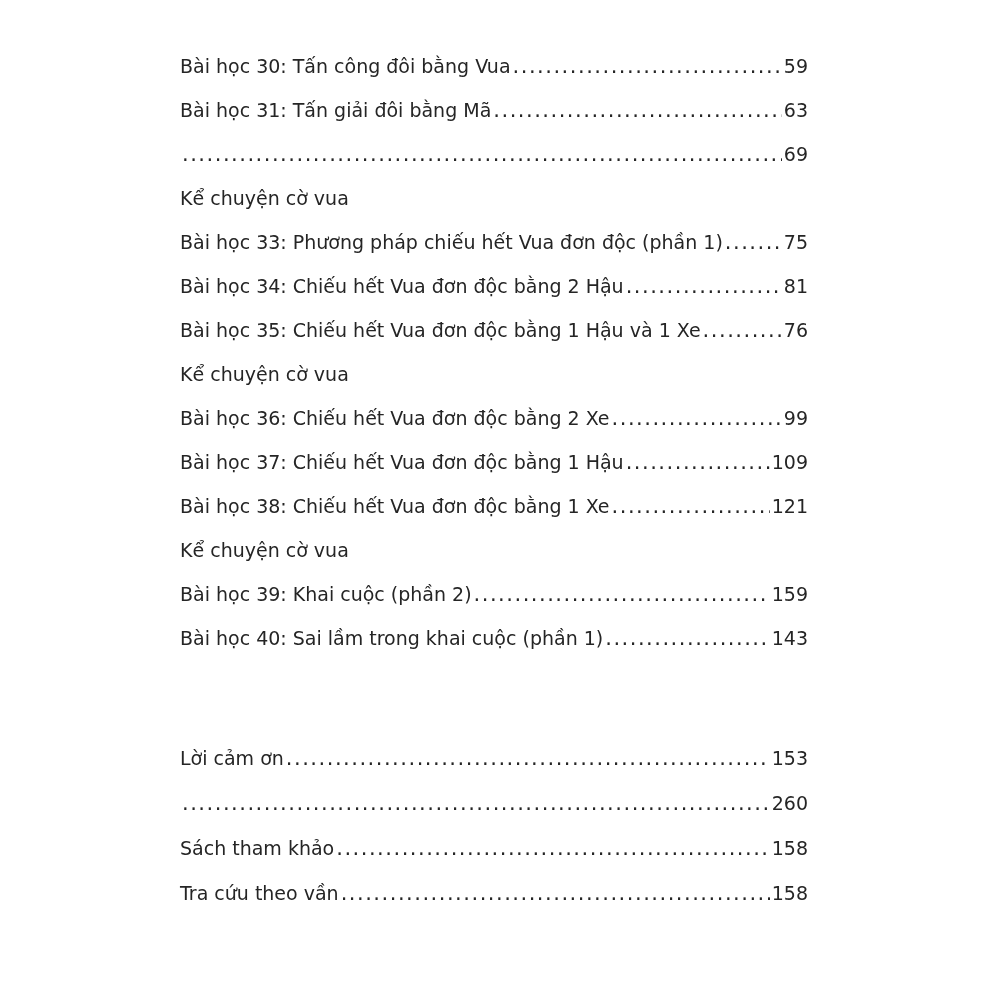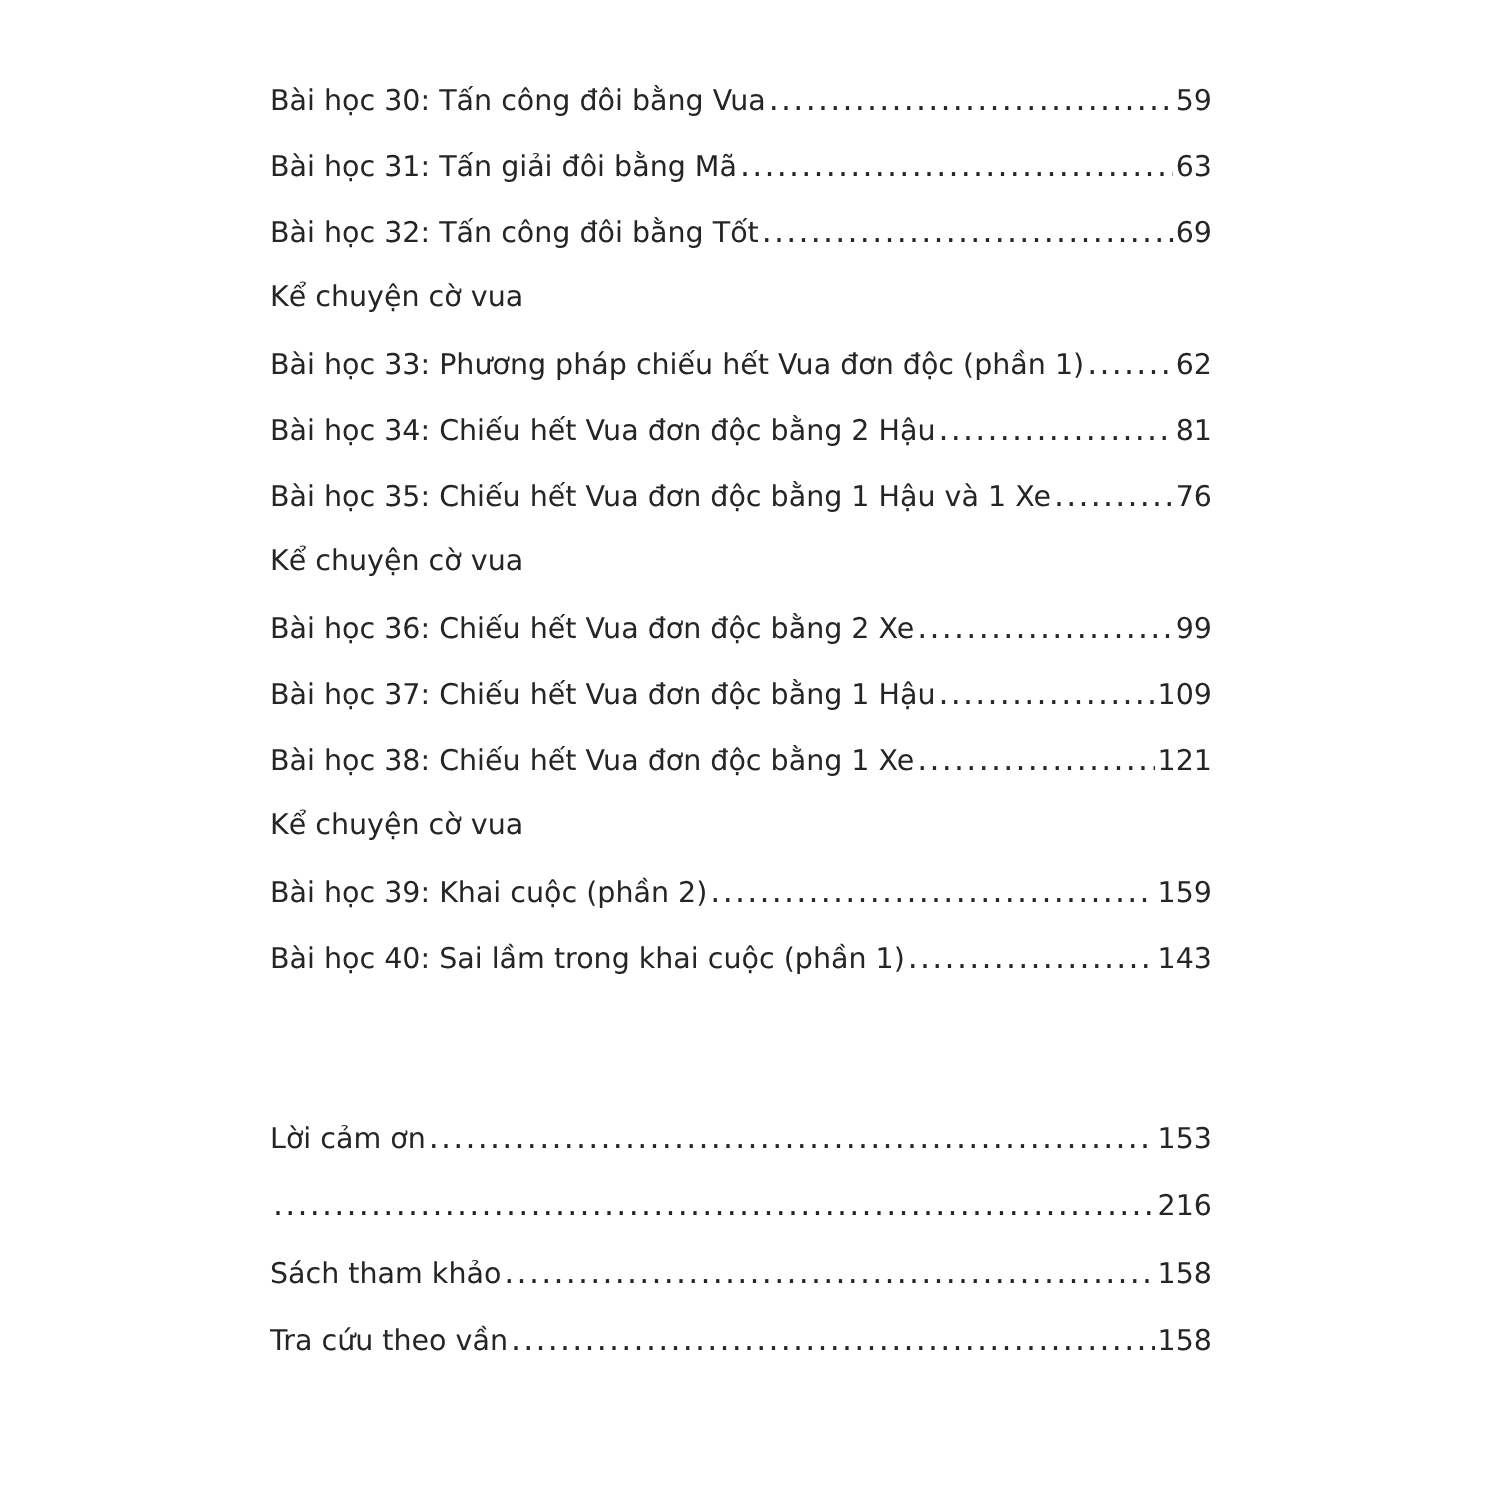--- a/index.html
+++ b/index.html
@@ -66,34 +66,33 @@
         <span class="page-num">59</span>
       </div>
 
       <div class="toc-row">
         <span class="label">Bài học 31: Tấn giải đôi bằng Mã</span>
         <span class="dots"></span>
         <span class="page-num">63</span>
       </div>
 
       <div class="toc-row">
-        <span class="label">Bài học 32: Tấn công đôi bằng Tốt</span>
         <span class="dots"></span>
         <span class="page-num">69</span>
       </div>
 
       <div class="toc-row no-page">
         <span class="label">Kể chuyện cờ vua</span>
 
       </div>
 
       <div class="toc-row">
         <span class="label">Bài học 33: Phương pháp chiếu hết Vua đơn độc (phần 1)</span>
         <span class="dots"></span>
-        <span class="page-num">62</span>
+        <span class="page-num">75</span>
       </div>
 
       <div class="toc-row">
         <span class="label">Bài học 34: Chiếu hết Vua đơn độc bằng 2 Hậu</span>
         <span class="dots"></span>
         <span class="page-num">81</span>
       </div>
 
       <div class="toc-row">
         <span class="label">Bài học 35: Chiếu hết Vua đơn độc bằng 1 Hậu và 1 Xe</span>
@@ -145,21 +144,21 @@
   <div class="toc-list back-matter">
 
       <div class="toc-row">
         <span class="label">Lời cảm ơn</span>
         <span class="dots"></span>
         <span class="page-num">153</span>
       </div>
 
       <div class="toc-row">
         <span class="dots"></span>
-        <span class="page-num">216</span>
+        <span class="page-num">260</span>
       </div>
 
       <div class="toc-row">
         <span class="label">Sách tham khảo</span>
         <span class="dots"></span>
         <span class="page-num">158</span>
       </div>
 
       <div class="toc-row">
         <span class="label">Tra cứu theo vần</span>

